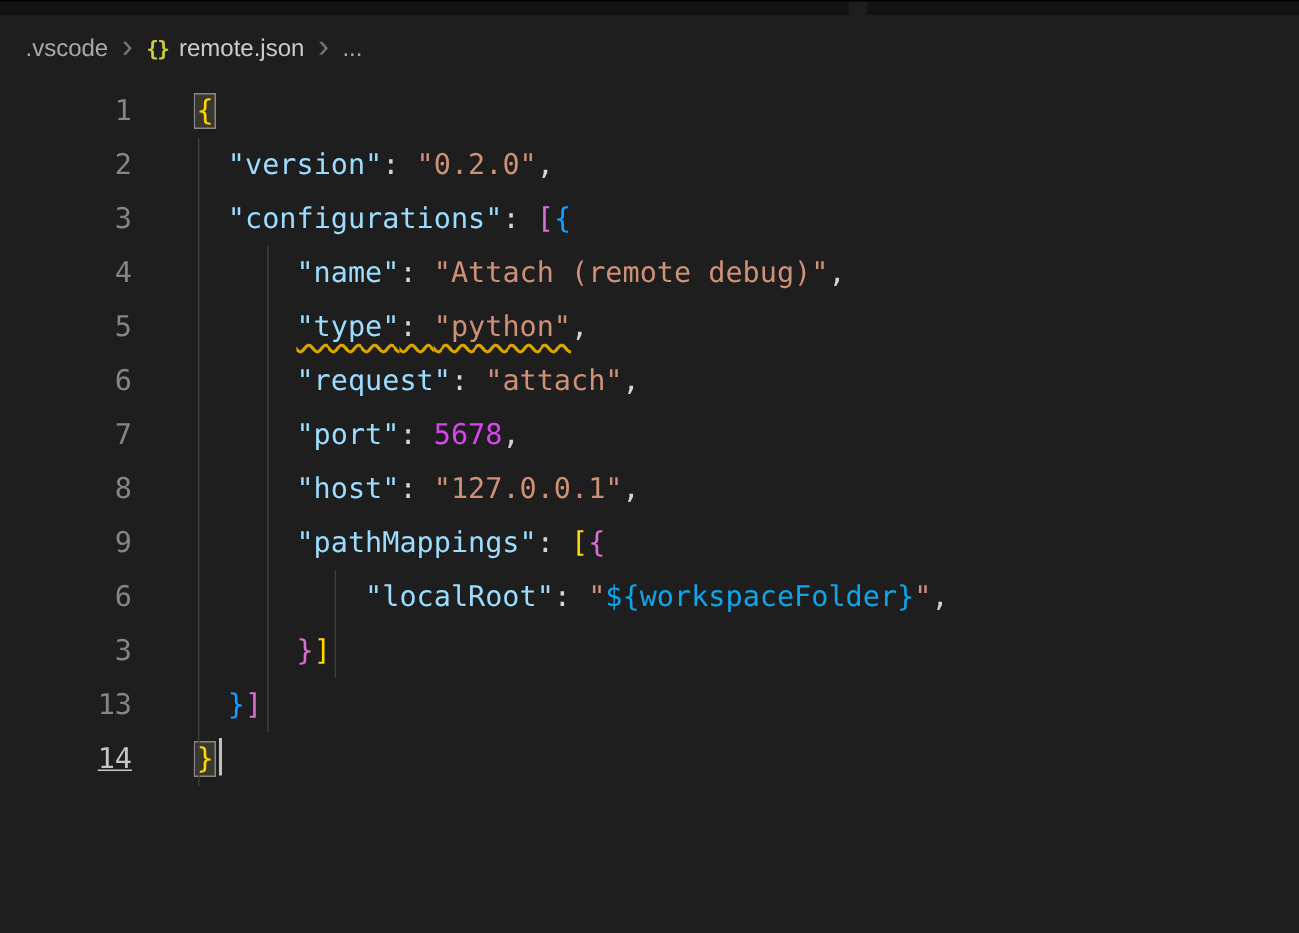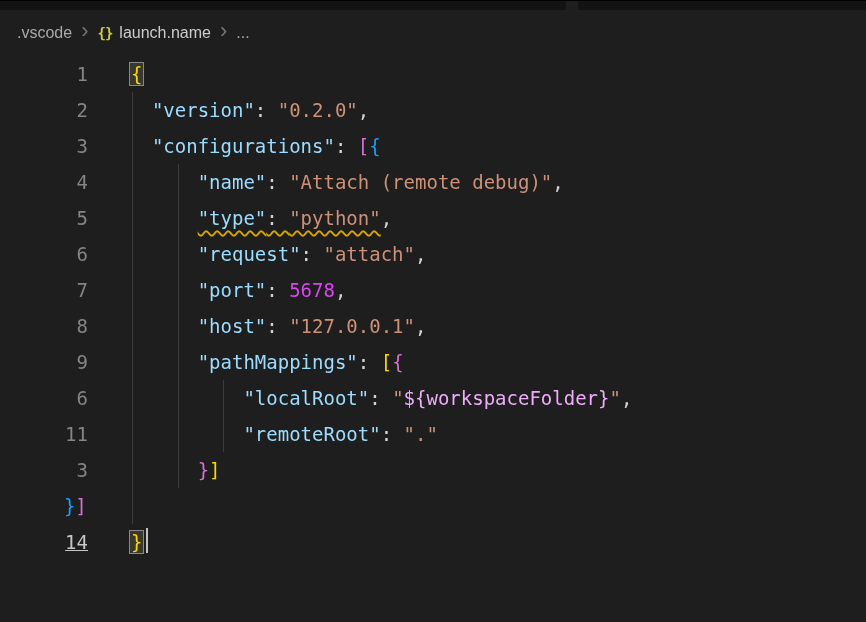--- a/index.html
+++ b/index.html
@@ -23,41 +23,41 @@
   .line-number.active{color:#c6c6c6;text-decoration:underline;}
   .line-content{white-space:pre;padding-left:41px;}
 
   .key{color:#9cdcfe;}
   .str{color:#ce9178;}
   .num{color:#d946ef;}
   .pn{color:#d4d4d4;}
   .b1{color:#ffd700;}
   .b2{color:#da70d6;}
   .b3{color:#179fff;}
-  .var{color:#f0abfc;}
+  .var{color:#0ea5e9;}
   .ws{}
 
   .squiggle{text-decoration:underline wavy #d7a600 1.5px;text-underline-offset:5px;}
   .bracket-match{box-shadow:inset 0 0 0 1px #888888;background:#39382f;padding:1px 2px;}
   .cursor{display:inline-block;width:2px;height:25px;background:#c2c2c2;vertical-align:text-bottom;margin-left:2px;}
   .indent-guide{position:absolute;width:1px;background:#3c3c3c;}
 </style>
 </head>
 <body>
 
 <div class="topbar">
   <div class="topbar-notch"></div>
 </div>
 
 <div class="breadcrumbs">
   <span class="bc-folder">.vscode</span>
   <span class="bc-sep">›</span>
   <span class="bc-file">
     <span class="json-icon">{}</span>
-    <span>launch.name</span>
+    <span>remote.json</span>
   </span>
   <span class="bc-sep">›</span>
   <span class="bc-more">...</span>
 </div>
 
 <div class="code-area" id="code-lines">
     <div class="code-line">
       <span class="line-number">1</span>
       <span class="line-content"><span class="b1 bracket-match">{</span></span>
     </div>
@@ -91,28 +91,25 @@
     </div>
     <div class="code-line">
       <span class="line-number">9</span>
       <span class="line-content"><span class="ws">      </span><span class="key">"pathMappings"</span><span class="pn">: </span><span class="b1">[</span><span class="b2">{</span></span>
     </div>
     <div class="code-line">
       <span class="line-number">6</span>
       <span class="line-content"><span class="ws">          </span><span class="key">"localRoot"</span><span class="pn">: </span><span class="str">"</span><span class="var">${workspaceFolder}</span><span class="str">"</span><span class="pn">,</span></span>
     </div>
     <div class="code-line">
-      <span class="line-number">11</span>
-      <span class="line-content"><span class="ws">          </span><span class="key">"remoteRoot"</span><span class="pn">: </span><span class="str">"."</span></span>
-    </div>
-    <div class="code-line">
       <span class="line-number">3</span>
       <span class="line-content"><span class="ws">      </span><span class="b2">}</span><span class="b1">]</span></span>
     </div>
     <div class="code-line">
+      <span class="line-number">13</span>
       <span class="line-content"><span class="ws">  </span><span class="b3">}</span><span class="b2">]</span></span>
     </div>
     <div class="code-line">
       <span class="line-number active">14</span>
       <span class="line-content"><span class="b1 bracket-match">}</span><span class="cursor"></span></span>
     </div>
     <div class="indent-guide" style="left: 132px; top: 36px; height: 432px;"></div>
     <div class="indent-guide" style="left: 177.72px; top: 108px; height: 324px;"></div>
     <div class="indent-guide" style="left: 223.44px; top: 324px; height: 72px;"></div>
   </div>

